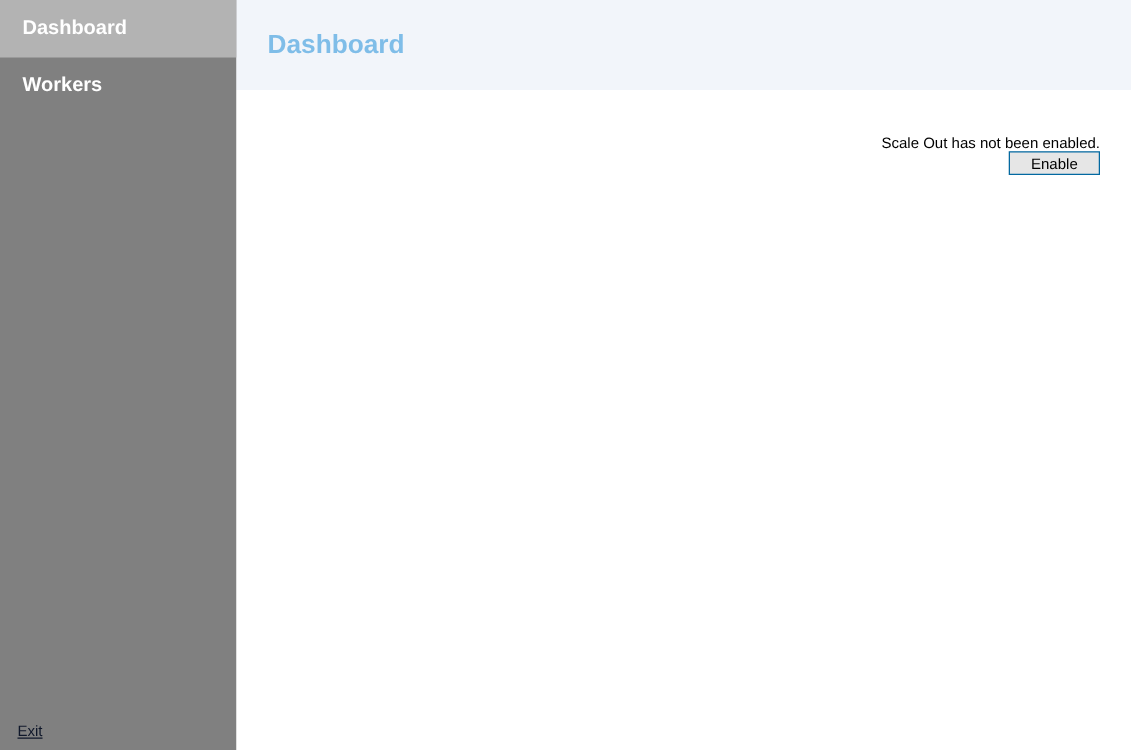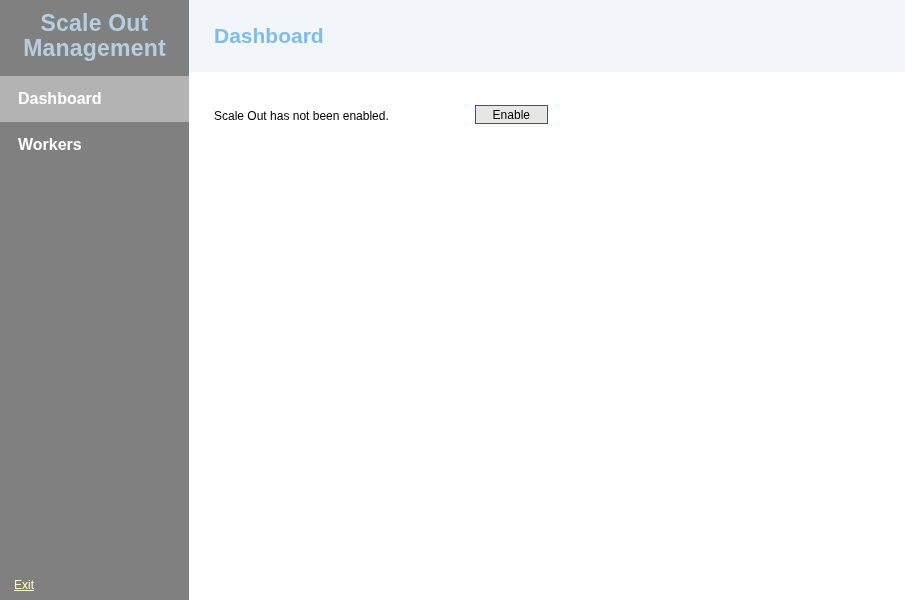--- a/index.html
+++ b/index.html
@@ -42,21 +42,21 @@
       padding: 14px 18px;
       cursor: pointer;
     }
     .nav-item.active {
       background: #b3b3b3;
     }
     .exit-link {
       position: absolute;
       bottom: 8px;
       left: 14px;
-      color: #fef9c3;
+      color: #0f172a;
       font-size: 12px;
       text-decoration: underline;
       cursor: pointer;
     }
     .main {
       flex: 1;
       height: 600px;
       background: #ffffff;
       display: flex;
       flex-direction: column;
@@ -70,21 +70,22 @@
     }
     .header-title {
       color: #7fbde8;
       font-weight: bold;
       font-size: 21px;
       font-family: Arial, sans-serif;
     }
     .content {
       padding: 33px 25px;
       display: flex;
-      align-items: center;
+      align-items: flex-end;
+      flex-direction: column;
     }
     .status-text {
       color: #000000;
       font-size: 12px;
       font-family: Arial, sans-serif;
       margin-top: 2px;
     }
     .enable-button {
       margin-left: 86px;
       width: 73px;
@@ -98,24 +99,20 @@
       display: flex;
       align-items: center;
       justify-content: center;
       line-height: 1;
     }
   </style>
 </head>
 <body>
 
 <div class="sidebar">
-  <div class="brand">
-    <span>Scale Out</span>
-    <span class="brand-line2">Management</span>
-  </div>
   <div class="nav-item active">
     <span>Dashboard</span>
   </div>
   <div class="nav-item">
     <span>Workers</span>
   </div>
   <a class="exit-link">Exit</a>
 </div>
 
 <div class="main">

